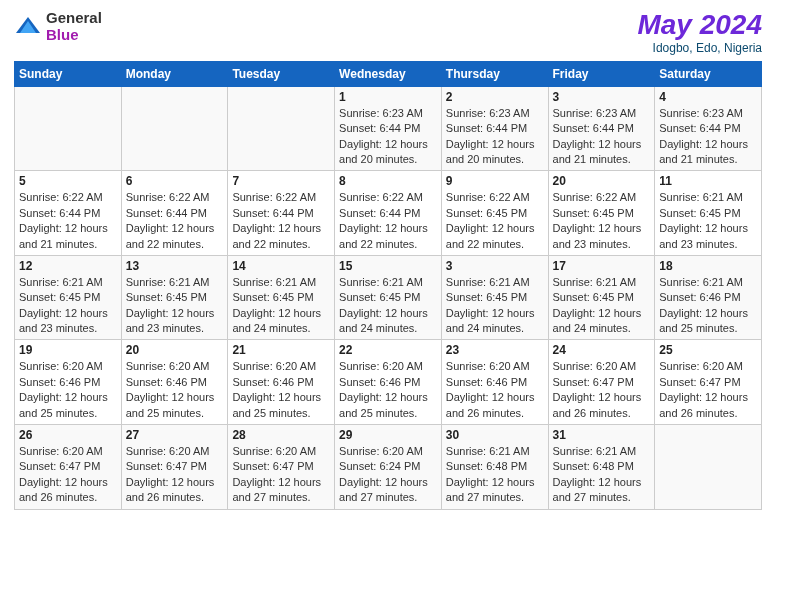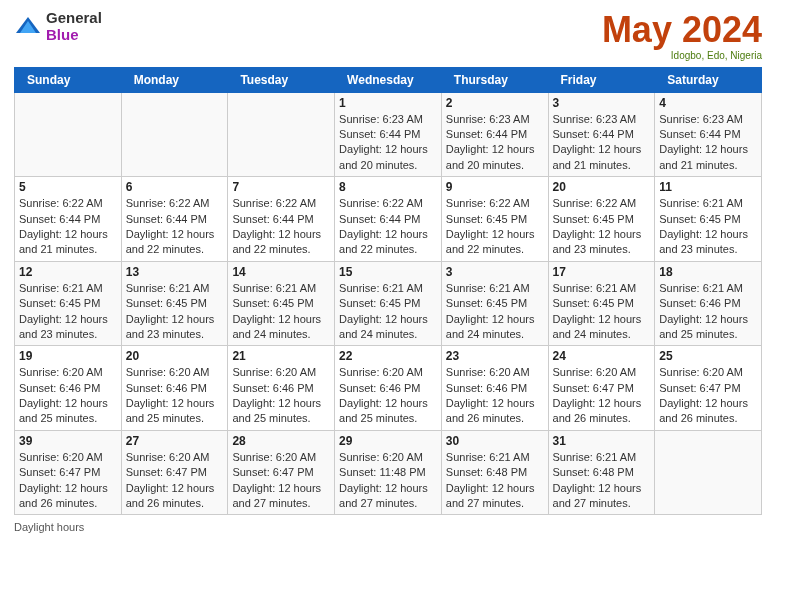--- a/index.html
+++ b/index.html
@@ -43,40 +43,41 @@
       color: #a21caf;
     }
     .logo-icon {
       width: 28px;
       height: 28px;
     }
     .title-area {
       text-align: right;
     }
     .month-title {
-      font-size: 36px;
-      font-weight: bold;
-      color: #c2410c;
+      font-size: 28px;
+      font-weight: bold;
+      color: #6d28d9;
       line-height: 1.1;
+      font-style: italic;
     }
     .location {
-      font-size: 10px;
-      color: #4d7c0f;
+      font-size: 12px;
+      color: #0c4a6e;
     }
     table {
       width: 100%;
       border-collapse: collapse;
       table-layout: fixed;
     }
     thead tr th {
       background-color: #1565c0;
       color: #fff;
       font-size: 12px;
       font-weight: bold;
-      padding: 5px 12px;
+      padding: 5px 4px;
       text-align: left;
       border: 1px solid #1565c0;
     }
     tbody tr td {
       border: 1px solid #ccc;
       vertical-align: top;
       padding: 3px 4px;
       font-size: 9.5px;
       color: #222;
       height: 78px;
@@ -296,56 +297,53 @@
           </td>
           <td>
             <div class="day-num">25</div>
             <div class="cell-info">Sunrise: 6:20 AM
 Sunset: 6:47 PM
 Daylight: 12 hours and 26 minutes.</div>
           </td>
         </tr>
         <tr>
           <td>
-            <div class="day-num">39</div>
+            <div class="day-num">26</div>
             <div class="cell-info">Sunrise: 6:20 AM
 Sunset: 6:47 PM
 Daylight: 12 hours and 26 minutes.</div>
           </td>
           <td>
             <div class="day-num">27</div>
             <div class="cell-info">Sunrise: 6:20 AM
 Sunset: 6:47 PM
 Daylight: 12 hours and 26 minutes.</div>
           </td>
           <td>
             <div class="day-num">28</div>
             <div class="cell-info">Sunrise: 6:20 AM
 Sunset: 6:47 PM
 Daylight: 12 hours and 27 minutes.</div>
           </td>
           <td>
             <div class="day-num">29</div>
             <div class="cell-info">Sunrise: 6:20 AM
-Sunset: 11:48 PM
+Sunset: 6:24 PM
 Daylight: 12 hours and 27 minutes.</div>
           </td>
           <td>
             <div class="day-num">30</div>
             <div class="cell-info">Sunrise: 6:21 AM
 Sunset: 6:48 PM
 Daylight: 12 hours and 27 minutes.</div>
           </td>
           <td>
             <div class="day-num">31</div>
             <div class="cell-info">Sunrise: 6:21 AM
 Sunset: 6:48 PM
 Daylight: 12 hours and 27 minutes.</div>
           </td>
           <td></td>
         </tr>
       </tbody>
   </table>
 
-  <div class="footer">
-    <span>Daylight hours</span>
-  </div>
 </div>
 
 </body></html>

